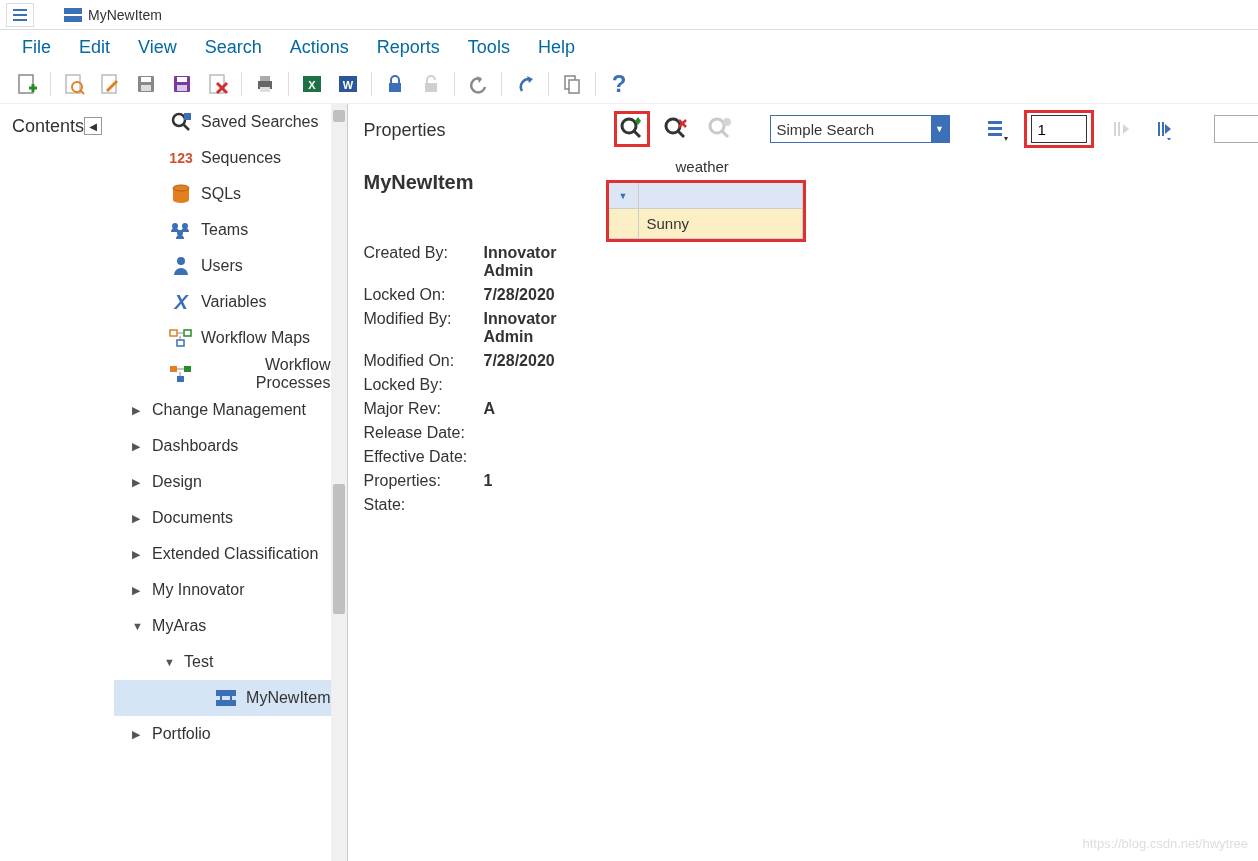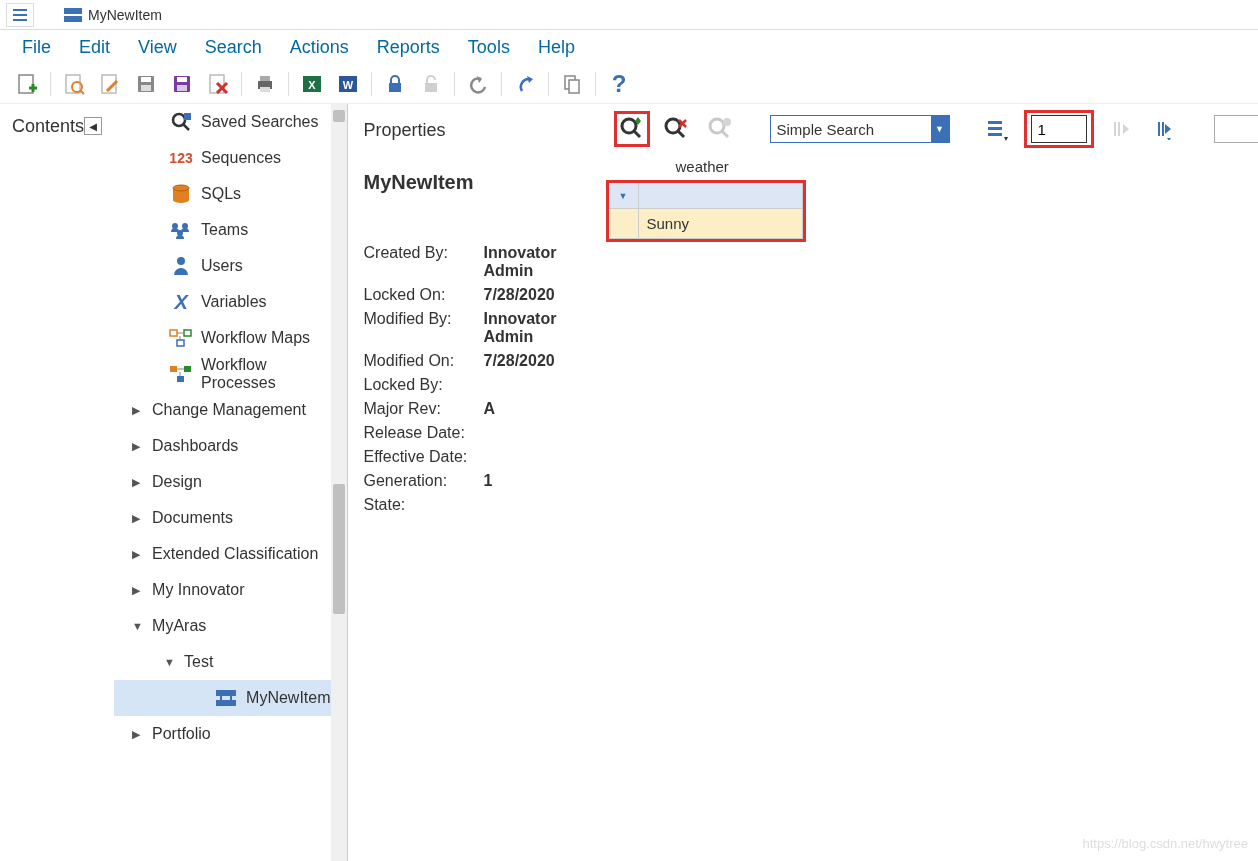--- a/index.html
+++ b/index.html
@@ -30,21 +30,21 @@
 .left { width: 350px; border-right: 1px solid #ccc; display: flex; flex-direction: row; }
 .left-header { height: 44px; display: flex; align-items: center; justify-content: space-between; padding: 0 12px; }
 .left-header h3 { font-size: 18px; font-weight: 400; }
 .collapse-btn { width: 18px; height: 18px; border: 1px solid #999; display: flex; align-items: center; justify-content: center; cursor: pointer; font-size: 10px; }
 .tree { flex: 1; overflow-y: auto; position: relative; }
 .tree-scroll { padding-right: 16px; }
 .scrollbar-v { position: absolute; right: 0; top: 0; width: 16px; height: 100%; background: #f0f0f0; }
 .scrollbar-thumb { position: absolute; right: 2px; width: 12px; background: #c0c0c0; border-radius: 2px; }
 
 .tree-item { display: flex; align-items: center; height: 36px; padding-left: 18px; cursor: pointer; gap: 8px; font-size: 16px; }
-.tree-item.level1 { padding-left: 55px; }
+.tree-item.level1 { padding-left: 55px; text-align: right; }
 .tree-item.level2 { padding-left: 50px; }
 .tree-item.level4 { padding-left: 100px; }
 .tree-item.selected { background: #d6e5f5; }
 .tree-item .caret { width: 12px; font-size: 11px; color: #555; }
 .tree-item .ticon { width: 24px; height: 24px; display: flex; align-items: center; justify-content: center; }
 
 
 .right { flex: 1; display: flex; }
 .props { width: 260px; padding: 16px 10px 0 16px; }
 .props h3 { font-size: 18px; font-weight: 400; margin-bottom: 30px; }
@@ -383,21 +383,21 @@
           </div>
           <div class="prop-row">
             <div class="k">Release Date:</div>
             <div class="v"></div>
           </div>
           <div class="prop-row">
             <div class="k">Effective Date:</div>
             <div class="v"></div>
           </div>
           <div class="prop-row">
-            <div class="k">Generation:</div>
+            <div class="k">Properties:</div>
             <div class="v">1</div>
           </div>
           <div class="prop-row">
             <div class="k">State:</div>
             <div class="v"></div>
           </div>
         </div>
     </div>
 
     <div class="gridarea">

